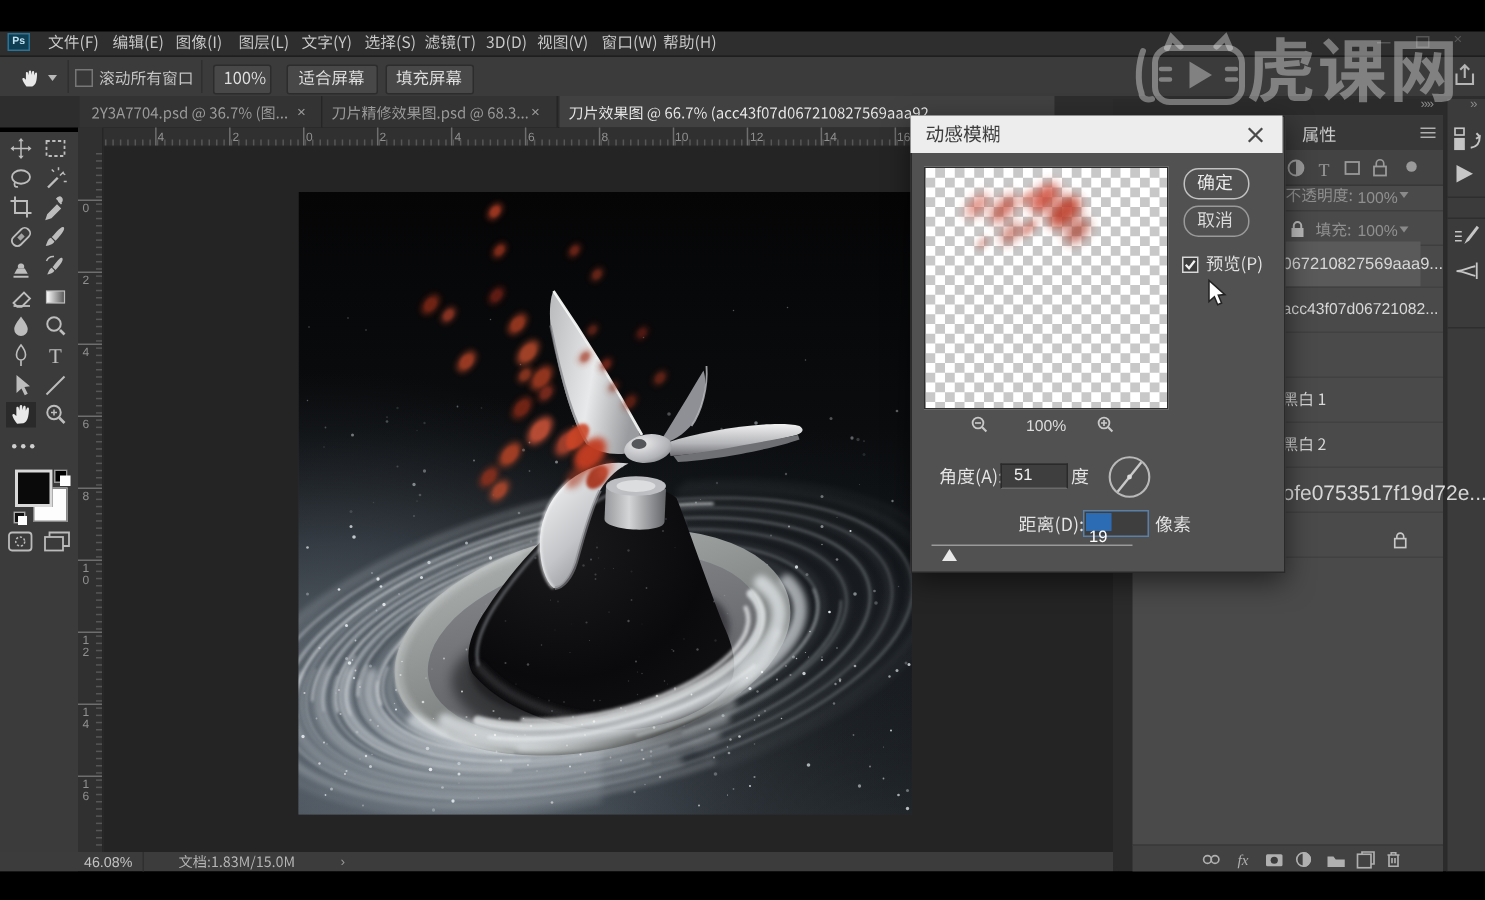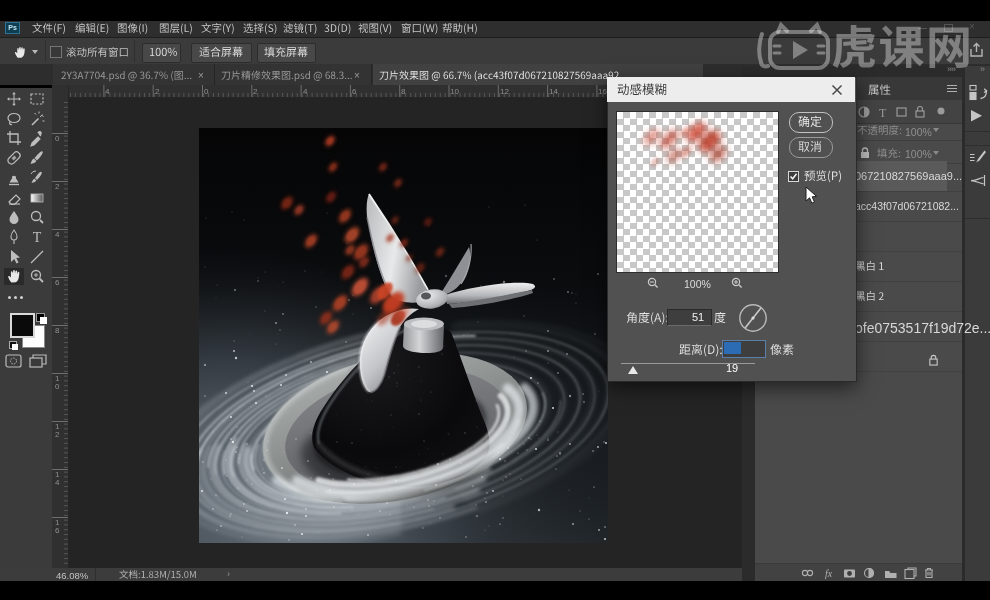--- a/index.html
+++ b/index.html
@@ -1279,35 +1279,35 @@
 <svg class="t " style="left:804px;top:169px;" width="42" height="14" viewBox="0 -11 42 14">
       <path d="M7.7 -5.7V-3.4C7.7 -2.2 7.4 -0.7 4.7 0.2C4.9 0.4 5.1 0.7 5.2 0.9C8.2 -0.2 8.5 -1.9 8.5 -3.4V-5.7ZM8.3 -1.0C9.1 -0.4 10.0 0.4 10.4 0.9L11.0 0.3C10.6 -0.2 9.6 -1.0 8.9 -1.5ZM1.0 -7.0C1.7 -6.5 2.6 -5.9 3.2 -5.4H0.4V-4.6H2.3V-0.1C2.3 0.0 2.3 0.1 2.1 0.1C2.0 0.1 1.4 0.1 0.8 0.1C1.0 0.3 1.1 0.7 1.1 0.9C1.9 0.9 2.4 0.9 2.7 0.7C3.1 0.6 3.2 0.4 3.2 -0.1V-4.6H4.4C4.2 -4.0 4.0 -3.4 3.7 -2.9L4.4 -2.8C4.7 -3.4 5.1 -4.4 5.4 -5.3L4.8 -5.4L4.7 -5.4H3.9L4.2 -5.7C3.9 -5.9 3.5 -6.2 3.1 -6.5C3.8 -7.1 4.5 -8.0 5.0 -8.8L4.5 -9.2L4.3 -9.1H0.7V-8.3H3.8C3.4 -7.8 2.9 -7.3 2.5 -6.9L1.5 -7.5ZM5.8 -7.2V-1.7H6.6V-6.4H9.7V-1.8H10.6V-7.2H8.3L8.7 -8.4H11.0V-9.2H5.3V-8.4H7.8C7.7 -8.0 7.6 -7.6 7.5 -7.2Z M18.9 -7.2C19.5 -6.6 20.1 -5.9 20.4 -5.3L21.2 -5.7C20.9 -6.2 20.3 -7.0 19.6 -7.5ZM12.8 -9.0V-5.8H13.7V-9.0ZM15.2 -9.5V-5.4H16.1V-9.5ZM17.6 -2.1V-0.3C17.6 0.5 17.9 0.8 19.0 0.8C19.2 0.8 20.8 0.8 21.0 0.8C21.9 0.8 22.2 0.4 22.3 -0.9C22.0 -0.9 21.7 -1.0 21.5 -1.2C21.5 -0.1 21.4 0.0 20.9 0.0C20.6 0.0 19.3 0.0 19.1 0.0C18.5 0.0 18.4 -0.0 18.4 -0.3V-2.1ZM16.8 -3.7V-2.9C16.8 -1.9 16.5 -0.6 12.3 0.3C12.5 0.4 12.7 0.7 12.8 0.9C17.1 -0.1 17.7 -1.6 17.7 -2.8V-3.7ZM13.8 -5.0V-1.4H14.6V-4.3H20.0V-1.5H20.9V-5.0ZM18.2 -9.7C17.9 -8.4 17.4 -7.1 16.7 -6.2C16.9 -6.1 17.3 -5.9 17.4 -5.8C17.8 -6.3 18.2 -7.0 18.5 -7.7H22.3V-8.5H18.8C18.9 -8.8 19.0 -9.2 19.1 -9.5Z M25.7 2.3 26.4 2.0C25.4 0.3 24.9 -1.6 24.9 -3.6C24.9 -5.5 25.4 -7.5 26.4 -9.1L25.7 -9.4C24.7 -7.7 24.1 -5.8 24.1 -3.6C24.1 -1.3 24.7 0.5 25.7 2.3Z M28.0 0.0H29.1V-3.4H30.5C32.3 -3.4 33.6 -4.2 33.6 -6.0C33.6 -7.8 32.3 -8.4 30.5 -8.4H28.0ZM29.1 -4.2V-7.6H30.3C31.8 -7.6 32.5 -7.2 32.5 -6.0C32.5 -4.7 31.8 -4.2 30.4 -4.2Z M35.3 2.3C36.4 0.5 37.0 -1.3 37.0 -3.6C37.0 -5.8 36.4 -7.7 35.3 -9.4L34.6 -9.1C35.6 -7.5 36.1 -5.5 36.1 -3.6C36.1 -1.6 35.6 0.3 34.6 2.0Z" fill="#e2e2e2"></path>
     </svg>
 <svg class="t" style="left:804px;top:186px" width="14" height="19" viewBox="0 0 14 19">
 <path d="M2 1 L2 15 L5.6 11.8 L7.8 17.2 L10.4 16 L8.2 10.8 L12.6 10.4 Z" fill="#fff" stroke="#222" stroke-width="1"></path>
     </svg>
 <svg class="t " style="left:626px;top:310px;" width="46" height="15" viewBox="0 -12 46 15">
       <path d="M3.2 -6.5H5.8V-5.0H3.2ZM3.2 -7.3H3.2C3.5 -7.7 3.9 -8.1 4.2 -8.5H7.5C7.3 -8.1 6.9 -7.7 6.6 -7.3ZM9.6 -6.5V-5.0H6.7V-6.5ZM4.0 -10.1C3.4 -8.9 2.3 -7.4 0.7 -6.3C0.9 -6.2 1.2 -5.9 1.3 -5.7C1.7 -5.9 2.0 -6.2 2.3 -6.4V-4.3C2.3 -2.8 2.1 -0.9 0.8 0.4C1.0 0.5 1.3 0.9 1.5 1.1C2.3 0.3 2.7 -0.8 3.0 -1.8H5.8V0.7H6.7V-1.8H9.6V-0.2C9.6 -0.0 9.5 0.0 9.3 0.0C9.1 0.0 8.4 0.1 7.6 0.0C7.8 0.3 7.9 0.7 8.0 0.9C8.9 0.9 9.6 0.9 10.0 0.8C10.4 0.6 10.5 0.3 10.5 -0.2V-7.3H7.6C8.1 -7.8 8.5 -8.4 8.8 -8.9L8.2 -9.3L8.1 -9.3H4.7L5.0 -9.9ZM3.2 -4.2H5.8V-2.6H3.1C3.2 -3.2 3.2 -3.7 3.2 -4.2ZM9.6 -4.2V-2.6H6.7V-4.2Z M16.6 -7.7V-6.7H14.7V-5.9H16.6V-3.9H21.3V-5.9H23.2V-6.7H21.3V-7.7H20.4V-6.7H17.5V-7.7ZM20.4 -5.9V-4.7H17.5V-5.9ZM21.1 -2.4C20.6 -1.8 19.8 -1.3 18.9 -0.9C18.1 -1.3 17.4 -1.8 16.9 -2.4ZM14.9 -3.2V-2.4H16.4L16.0 -2.3C16.5 -1.6 17.2 -1.0 18.0 -0.6C16.8 -0.2 15.6 0.0 14.3 0.1C14.4 0.3 14.6 0.7 14.7 0.9C16.2 0.7 17.6 0.4 18.9 -0.1C20.1 0.4 21.5 0.8 23.0 1.0C23.1 0.7 23.4 0.4 23.5 0.2C22.2 0.1 21.0 -0.2 19.9 -0.6C21.0 -1.1 21.9 -1.9 22.4 -2.9L21.8 -3.2L21.7 -3.2ZM17.7 -9.9C17.8 -9.6 18.0 -9.2 18.2 -8.9H13.5V-5.6C13.5 -3.8 13.4 -1.3 12.4 0.6C12.7 0.6 13.1 0.8 13.2 1.0C14.3 -0.9 14.4 -3.7 14.4 -5.6V-8.0H23.4V-8.9H19.2C19.0 -9.3 18.8 -9.8 18.6 -10.1Z M26.9 2.4 27.5 2.1C26.5 0.3 26.0 -1.7 26.0 -3.7C26.0 -5.8 26.5 -7.8 27.5 -9.5L26.9 -9.8C25.8 -8.0 25.1 -6.1 25.1 -3.7C25.1 -1.4 25.8 0.6 26.9 2.4Z M28.1 0.0H29.2L30.1 -2.7H33.3L34.1 0.0H35.3L32.3 -8.8H31.1ZM30.3 -3.6 30.8 -4.9C31.1 -5.9 31.4 -6.9 31.7 -7.9H31.7C32.0 -6.9 32.3 -5.9 32.6 -4.9L33.0 -3.6Z M36.5 2.4C37.6 0.6 38.3 -1.4 38.3 -3.7C38.3 -6.1 37.6 -8.0 36.5 -9.8L35.9 -9.5C36.9 -7.8 37.4 -5.8 37.4 -3.7C37.4 -1.7 36.9 0.3 35.9 2.1Z M41.1 -4.7C41.5 -4.7 41.9 -5.0 41.9 -5.5C41.9 -6.0 41.5 -6.4 41.1 -6.4C40.6 -6.4 40.3 -6.0 40.3 -5.5C40.3 -5.0 40.6 -4.7 41.1 -4.7ZM41.1 0.2C41.5 0.2 41.9 -0.2 41.9 -0.7C41.9 -1.2 41.5 -1.5 41.1 -1.5C40.6 -1.5 40.3 -1.2 40.3 -0.7C40.3 -0.2 40.6 0.2 41.1 0.2Z" fill="#e4e4e4"></path>
     </svg>
 <div class="abs" style="left:667px;top:309px;width:43px;height:15px;background:#3e3e3e;border:1px solid #2a2a2a;border-bottom-color:#6a6a6a"></div>
-<div class="lat" style="left:692px;top:311px;font-size:11px;color:#f0f0f0">51</div>
+<div class="lat" style="left:676px;top:311px;font-size:11px;color:#f0f0f0">51</div>
 <svg class="t " style="left:714px;top:310px;" width="16" height="15" viewBox="0 -12 16 15">
       <path d="M4.6 -7.7V-6.7H2.7V-5.9H4.6V-3.9H9.3V-5.9H11.2V-6.7H9.3V-7.7H8.4V-6.7H5.5V-7.7ZM8.4 -5.9V-4.7H5.5V-5.9ZM9.1 -2.4C8.6 -1.8 7.8 -1.3 6.9 -0.9C6.1 -1.3 5.4 -1.8 4.9 -2.4ZM2.9 -3.2V-2.4H4.4L4.0 -2.3C4.5 -1.6 5.2 -1.0 6.0 -0.6C4.8 -0.2 3.6 0.0 2.3 0.1C2.4 0.3 2.6 0.7 2.7 0.9C4.2 0.7 5.6 0.4 6.9 -0.1C8.1 0.4 9.5 0.8 11.0 1.0C11.1 0.7 11.4 0.4 11.5 0.2C10.2 0.1 9.0 -0.2 7.9 -0.6C9.0 -1.1 9.9 -1.9 10.4 -2.9L9.8 -3.2L9.7 -3.2ZM5.7 -9.9C5.8 -9.6 6.0 -9.2 6.2 -8.9H1.5V-5.6C1.5 -3.8 1.4 -1.3 0.4 0.6C0.7 0.6 1.1 0.8 1.2 1.0C2.3 -0.9 2.4 -3.7 2.4 -5.6V-8.0H11.4V-8.9H7.2C7.0 -9.3 6.8 -9.8 6.6 -10.1Z" fill="#e4e4e4"></path>
     </svg>
 <svg class="t" style="left:738px;top:303px" width="30" height="30" viewBox="0 0 30 30">
 <circle cx="15" cy="15" r="13.2" fill="none" stroke="#b9b9b9" stroke-width="1.4"></circle>
 <line x1="7.1" y1="24.9" x2="22.9" y2="5.1" stroke="#c9c9c9" stroke-width="1.6"></line>
 <circle cx="15" cy="15" r="1.6" fill="#dcdcdc"></circle>
     </svg>
 <svg class="t " style="left:679px;top:342px;" width="47" height="15" viewBox="0 -12 47 15">
       <path d="M1.8 -8.8H4.1V-6.7H1.8ZM6.6 -5.9H9.8V-3.4H6.6ZM11.3 -9.5H5.7V0.5H11.5V-0.4H6.6V-2.6H10.7V-6.7H6.6V-8.6H11.3ZM0.4 -0.4 0.6 0.4C1.9 0.1 3.6 -0.4 5.2 -0.9L5.1 -1.7L3.6 -1.2V-3.4H5.1V-4.2H3.6V-5.9H5.0V-9.6H1.0V-5.9H2.7V-1.0L1.8 -0.8V-4.7H1.0V-0.6Z M17.2 -9.9C17.3 -9.6 17.5 -9.3 17.6 -9.0H12.8V-8.2H23.3V-9.0H18.5C18.4 -9.3 18.2 -9.8 18.0 -10.2ZM15.5 -0.3C15.8 -0.4 16.3 -0.5 19.9 -0.9C20.1 -0.6 20.2 -0.4 20.3 -0.2L20.9 -0.7C20.6 -1.2 20.0 -2.0 19.5 -2.7L18.9 -2.3L19.5 -1.5L16.5 -1.2C16.9 -1.7 17.3 -2.2 17.6 -2.8H21.9V0.0C21.9 0.2 21.8 0.2 21.6 0.2C21.4 0.2 20.7 0.2 20.1 0.2C20.2 0.4 20.4 0.7 20.4 0.9C21.3 0.9 21.9 0.9 22.2 0.8C22.6 0.7 22.7 0.5 22.7 0.0V-3.6H18.1L18.6 -4.4H22.0V-7.8H21.1V-5.1H14.9V-7.8H14.1V-4.4H17.6C17.4 -4.1 17.3 -3.8 17.1 -3.6H13.3V0.9H14.2V-2.8H16.7C16.4 -2.3 16.1 -2.0 16.0 -1.8C15.7 -1.5 15.5 -1.2 15.2 -1.2C15.3 -0.9 15.5 -0.5 15.5 -0.3ZM19.6 -8.0C19.2 -7.7 18.7 -7.3 18.1 -7.0C17.5 -7.4 16.8 -7.7 16.2 -7.9L15.8 -7.5C16.3 -7.3 16.9 -7.0 17.5 -6.7C16.8 -6.3 16.1 -6.0 15.5 -5.8C15.6 -5.7 15.9 -5.4 16.0 -5.3C16.6 -5.6 17.4 -5.9 18.1 -6.4C18.9 -6.0 19.5 -5.6 20.0 -5.3L20.4 -5.9C20.0 -6.1 19.4 -6.4 18.8 -6.7C19.3 -7.0 19.8 -7.4 20.2 -7.7Z M26.9 2.4 27.5 2.1C26.5 0.3 26.0 -1.7 26.0 -3.7C26.0 -5.8 26.5 -7.8 27.5 -9.5L26.9 -9.8C25.8 -8.0 25.1 -6.1 25.1 -3.7C25.1 -1.4 25.8 0.6 26.9 2.4Z M29.3 0.0H31.5C34.2 0.0 35.6 -1.6 35.6 -4.4C35.6 -7.2 34.2 -8.8 31.5 -8.8H29.3ZM30.4 -0.9V-7.9H31.4C33.4 -7.9 34.5 -6.7 34.5 -4.4C34.5 -2.2 33.4 -0.9 31.4 -0.9Z M37.5 2.4C38.6 0.6 39.3 -1.4 39.3 -3.7C39.3 -6.1 38.6 -8.0 37.5 -9.8L36.8 -9.5C37.8 -7.8 38.4 -5.8 38.4 -3.7C38.4 -1.7 37.8 0.3 36.8 2.1Z M42.0 -4.7C42.5 -4.7 42.8 -5.0 42.8 -5.5C42.8 -6.0 42.5 -6.4 42.0 -6.4C41.6 -6.4 41.2 -6.0 41.2 -5.5C41.2 -5.0 41.6 -4.7 42.0 -4.7ZM42.0 0.2C42.5 0.2 42.8 -0.2 42.8 -0.7C42.8 -1.2 42.5 -1.5 42.0 -1.5C41.6 -1.5 41.2 -1.2 41.2 -0.7C41.2 -0.2 41.6 0.2 42.0 0.2Z" fill="#e4e4e4"></path>
     </svg>
 <div class="abs" style="left:722px;top:340px;width:42px;height:16px;background:#3e3e3e;border:1px solid #5b80a8"></div>
 <div class="abs" style="left:724px;top:342px;width:17px;height:12px;background:#2c6cb5"></div>
-<div class="lat" style="left:726px;top:362px;font-size:11px;color:#fff">19</div>
+<div class="lat" style="left:726px;top:352px;font-size:11px;color:#fff">19</div>
 <svg class="t " style="left:770px;top:342px;" width="28" height="15" viewBox="0 -12 28 15">
       <path d="M5.8 -8.5H8.0C7.8 -8.2 7.5 -7.8 7.3 -7.5H5.0C5.3 -7.9 5.6 -8.2 5.8 -8.5ZM5.8 -10.1C5.3 -9.1 4.4 -7.8 3.1 -6.9C3.3 -6.7 3.5 -6.5 3.7 -6.3C3.9 -6.4 4.1 -6.6 4.3 -6.8V-5.0H6.2C5.6 -4.5 4.7 -3.9 3.4 -3.6C3.6 -3.4 3.9 -3.1 4.0 -3.0C5.0 -3.3 5.8 -3.8 6.4 -4.2C6.6 -4.0 6.8 -3.8 6.9 -3.6C6.1 -2.9 4.6 -2.2 3.4 -1.8C3.6 -1.7 3.8 -1.4 3.9 -1.2C5.0 -1.6 6.4 -2.4 7.2 -3.1C7.4 -2.9 7.5 -2.7 7.5 -2.4C6.6 -1.5 4.8 -0.6 3.3 -0.1C3.5 0.0 3.7 0.3 3.9 0.5C5.2 0.1 6.7 -0.8 7.7 -1.7C7.8 -0.9 7.7 -0.3 7.4 -0.0C7.2 0.2 7.1 0.2 6.8 0.2C6.6 0.2 6.3 0.2 6.0 0.1C6.2 0.4 6.2 0.7 6.3 0.9C6.5 0.9 6.8 0.9 7.0 0.9C7.4 0.9 7.7 0.9 8.0 0.5C8.6 0.0 8.7 -1.2 8.3 -2.5L8.9 -2.8C9.3 -1.5 10.1 -0.3 11.1 0.3C11.2 0.1 11.4 -0.3 11.6 -0.4C10.7 -0.9 10.0 -1.9 9.6 -3.1C10.0 -3.3 10.5 -3.6 10.9 -3.9L10.3 -4.4C9.7 -4.0 8.9 -3.5 8.1 -3.1C7.8 -3.7 7.5 -4.2 6.9 -4.6L7.2 -5.0H10.8V-7.5H8.2C8.6 -8.0 8.9 -8.4 9.2 -8.9L8.7 -9.3L8.5 -9.2H6.3L6.7 -9.9ZM5.1 -6.9H7.2C7.2 -6.5 7.1 -6.1 6.8 -5.6H5.1ZM8.0 -6.9H9.9V-5.6H7.6C7.9 -6.1 8.0 -6.5 8.0 -6.9ZM3.1 -10.0C2.5 -8.2 1.5 -6.4 0.3 -5.2C0.5 -5.0 0.8 -4.6 0.9 -4.4C1.2 -4.7 1.6 -5.2 1.9 -5.7V0.9H2.8V-7.1C3.2 -7.9 3.7 -8.9 4.0 -9.8Z M19.6 -1.0C20.7 -0.5 21.9 0.3 22.6 0.8L23.3 0.2C22.6 -0.3 21.3 -1.0 20.3 -1.5ZM15.5 -1.5C14.8 -0.9 13.6 -0.2 12.6 0.2C12.8 0.3 13.1 0.6 13.2 0.8C14.3 0.3 15.5 -0.4 16.3 -1.2ZM14.3 -3.5C14.5 -3.6 14.9 -3.7 17.3 -3.8C16.2 -3.3 15.2 -3.0 14.8 -2.8C14.1 -2.6 13.6 -2.4 13.2 -2.4C13.2 -2.2 13.4 -1.8 13.4 -1.6C13.7 -1.7 14.2 -1.8 17.7 -2.0V-0.1C17.7 0.0 17.7 0.1 17.5 0.1C17.3 0.1 16.7 0.1 15.9 0.1C16.1 0.3 16.2 0.7 16.3 0.9C17.1 0.9 17.7 0.9 18.1 0.8C18.5 0.6 18.6 0.4 18.6 -0.1V-2.0L21.6 -2.2C21.9 -1.9 22.2 -1.6 22.4 -1.4L23.1 -1.9C22.6 -2.5 21.6 -3.3 20.7 -3.8L20.1 -3.3C20.3 -3.2 20.6 -3.0 20.9 -2.8L15.9 -2.6C17.6 -3.1 19.3 -3.8 20.9 -4.7L20.3 -5.2C19.8 -5.0 19.3 -4.7 18.8 -4.5L16.0 -4.3C16.7 -4.6 17.3 -4.9 17.9 -5.3L17.7 -5.6H23.4V-6.3H18.4V-7.1H22.1V-7.7H18.4V-8.5H22.8V-9.2H18.4V-10.1H17.5V-9.2H13.3V-8.5H17.5V-7.7H13.9V-7.1H17.5V-6.3H12.6V-5.6H16.9C16.1 -5.1 15.2 -4.7 14.9 -4.5C14.6 -4.4 14.3 -4.3 14.1 -4.3C14.2 -4.1 14.3 -3.7 14.3 -3.5Z" fill="#e4e4e4"></path>
     </svg>
 <div class="abs" style="left:621px;top:362.5px;width:134px;height:1.5px;background:#9a9a9a"></div>
 <div class="abs" style="left:628px;top:366px;width:0;height:0;border-left:5.5px solid transparent;border-right:5.5px solid transparent;border-bottom:8px solid #e8e8e8"></div>
 <svg class="t" style="left:752px;top:20px" width="82" height="52" viewBox="0 0 82 52">
 <g fill="none" stroke="rgba(255,255,255,0.36)" stroke-width="4" stroke-linecap="round">
 <path d="M10 14 C7 22 6 34 9 42 M9 42 c0 4 4 5 7 4"></path>
 <rect x="18" y="12" width="58" height="36" rx="10"></rect>
 <path d="M26 12 l3-7 6 6 M68 12 l-3-7 -6 6"></path>

